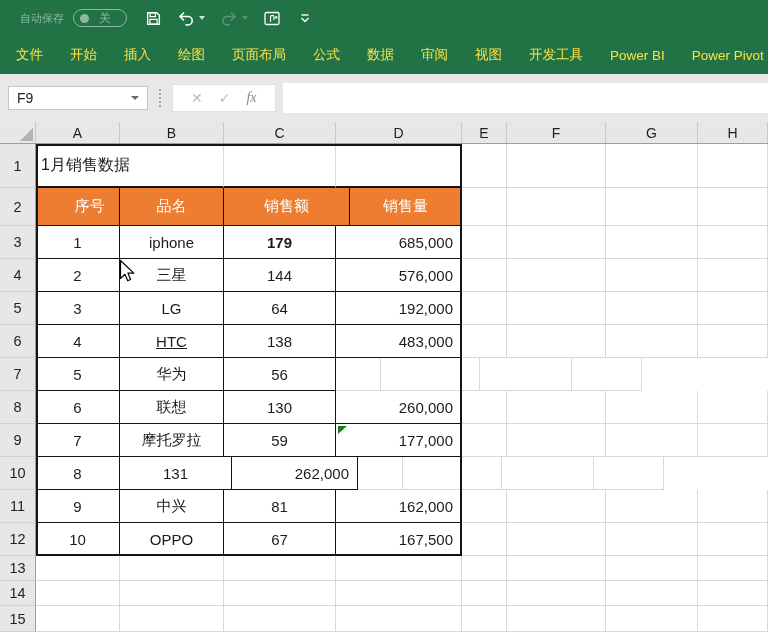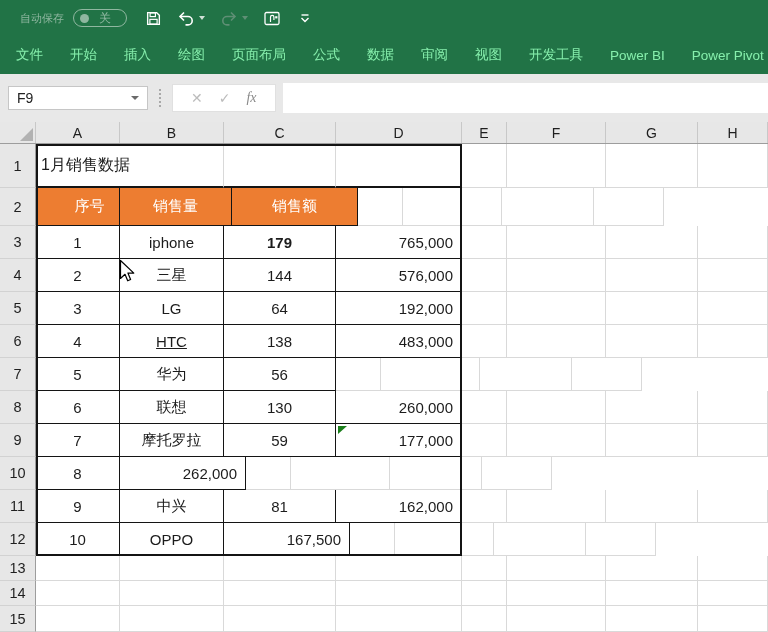--- a/index.html
+++ b/index.html
@@ -21,21 +21,21 @@
   .toggle .knob{width:9px;height:9px;border-radius:50%;background:#8fb7a0;margin-left:6px;}
   .toggle .state{font-size:12px;color:#8fb7a0;margin-left:10px;}
   .qat-btn{display:flex;align-items:center;margin-right:15px;}
   .caret{width:0;height:0;border-left:3.5px solid transparent;border-right:3.5px solid transparent;border-top:4px solid #cfe0d6;margin-left:4px;}
   .caret.dim{border-top-color:#5f8f75;}
   
   .tabsbar{
     height:38px;background:#217346;display:flex;align-items:center;
     padding-left:16px;box-sizing:border-box;
   }
-  .tab{font-size:13.5px;color:#86efac;margin-right:27px;white-space:nowrap;cursor:default;}
+  .tab{font-size:13.5px;color:#fde047;margin-right:27px;white-space:nowrap;cursor:default;}
   
   .formula-row{
     height:48px;background:#e8e8e8;display:flex;align-items:center;
     box-sizing:border-box;padding-left:8px;
   }
   .namebox{
     width:140px;height:24px;background:#fff;border:1px solid #c6c6c6;
     display:flex;align-items:center;box-sizing:border-box;font-size:14px;color:#222;
     padding-left:8px;flex:none;
   }
@@ -192,33 +192,34 @@
       <div class="cell trow" style="width: 112px;"></div>
       <div class="cell trow" style="width: 126px;"></div>
       <div class="cell" style="width: 45px;"></div>
       <div class="cell" style="width: 99px;"></div>
       <div class="cell" style="width: 92px;"></div>
       <div class="cell" style="width: 70px;"></div>
     </div>
     <div class="grow" style="height: 38px;">
       <div class="rowhdr">2</div>
       <div class="cell hdr" style="width: 84px; background: rgb(237, 125, 49); color: rgb(255, 255, 255); padding-left: 24px;">序号</div>
+      <div class="cell hdr" style="width: 104px; background: rgb(237, 125, 49); color: rgb(255, 255, 255);">品名</div>
+      <div class="cell hdr" style="width: 126px; background: rgb(237, 125, 49); color: rgb(255, 255, 255);">销售额</div>
       <div class="cell hdr" style="width: 112px; background: rgb(237, 125, 49); color: rgb(255, 255, 255);">销售量</div>
-      <div class="cell hdr" style="width: 126px; background: rgb(237, 125, 49); color: rgb(255, 255, 255);">销售额</div>
       <div class="cell" style="width: 45px;"></div>
       <div class="cell" style="width: 99px;"></div>
       <div class="cell" style="width: 92px;"></div>
       <div class="cell" style="width: 70px;"></div>
     </div>
     <div class="grow" style="height: 33px;">
       <div class="rowhdr">3</div>
       <div class="cell tcell" style="width: 84px;">1</div>
       <div class="cell tcell" style="width: 104px;">iphone</div>
       <div class="cell tcell" style="width: 112px; font-weight: bold;">179</div>
-      <div class="cell tcell num" style="width: 126px;">765,000</div>
+      <div class="cell tcell num" style="width: 126px;">685,000</div>
       <div class="cell" style="width: 45px;"></div>
       <div class="cell" style="width: 99px;"></div>
       <div class="cell" style="width: 92px;"></div>
       <div class="cell" style="width: 70px;"></div>
     </div>
     <div class="grow" style="height: 33px;">
       <div class="rowhdr">4</div>
       <div class="cell tcell" style="width: 84px;">2</div>
       <div class="cell tcell" style="width: 104px;">三星</div>
       <div class="cell tcell" style="width: 112px;">144</div>
@@ -278,20 +279,21 @@
       <div class="cell tcell" style="width: 112px;">59</div>
       <div class="cell tcell num" style="width: 126px;">177,000</div>
       <div class="cell" style="width: 45px;"></div>
       <div class="cell" style="width: 99px;"></div>
       <div class="cell" style="width: 92px;"></div>
       <div class="cell" style="width: 70px;"></div>
     </div>
     <div class="grow" style="height: 33px;">
       <div class="rowhdr">10</div>
       <div class="cell tcell" style="width: 84px;">8</div>
+      <div class="cell tcell" style="width: 112px;">131</div>
       <div class="cell tcell num" style="width: 126px;">262,000</div>
       <div class="cell" style="width: 45px;"></div>
       <div class="cell" style="width: 99px;"></div>
       <div class="cell" style="width: 92px;"></div>
       <div class="cell" style="width: 70px;"></div>
     </div>
     <div class="grow" style="height: 33px;">
       <div class="rowhdr">11</div>
       <div class="cell tcell" style="width: 84px;">9</div>
       <div class="cell tcell" style="width: 104px;">中兴</div>
@@ -299,20 +301,21 @@
       <div class="cell tcell num" style="width: 126px;">162,000</div>
       <div class="cell" style="width: 45px;"></div>
       <div class="cell" style="width: 99px;"></div>
       <div class="cell" style="width: 92px;"></div>
       <div class="cell" style="width: 70px;"></div>
     </div>
     <div class="grow" style="height: 33px;">
       <div class="rowhdr">12</div>
       <div class="cell tcell" style="width: 84px;">10</div>
       <div class="cell tcell" style="width: 104px;">OPPO</div>
+      <div class="cell tcell" style="width: 112px;">67</div>
       <div class="cell tcell num" style="width: 126px;">167,500</div>
       <div class="cell" style="width: 45px;"></div>
       <div class="cell" style="width: 99px;"></div>
       <div class="cell" style="width: 92px;"></div>
       <div class="cell" style="width: 70px;"></div>
     </div>
     <div class="grow" style="height: 25px;">
       <div class="rowhdr">13</div>
       <div class="cell" style="width: 84px;"></div>
       <div class="cell" style="width: 104px;"></div>

